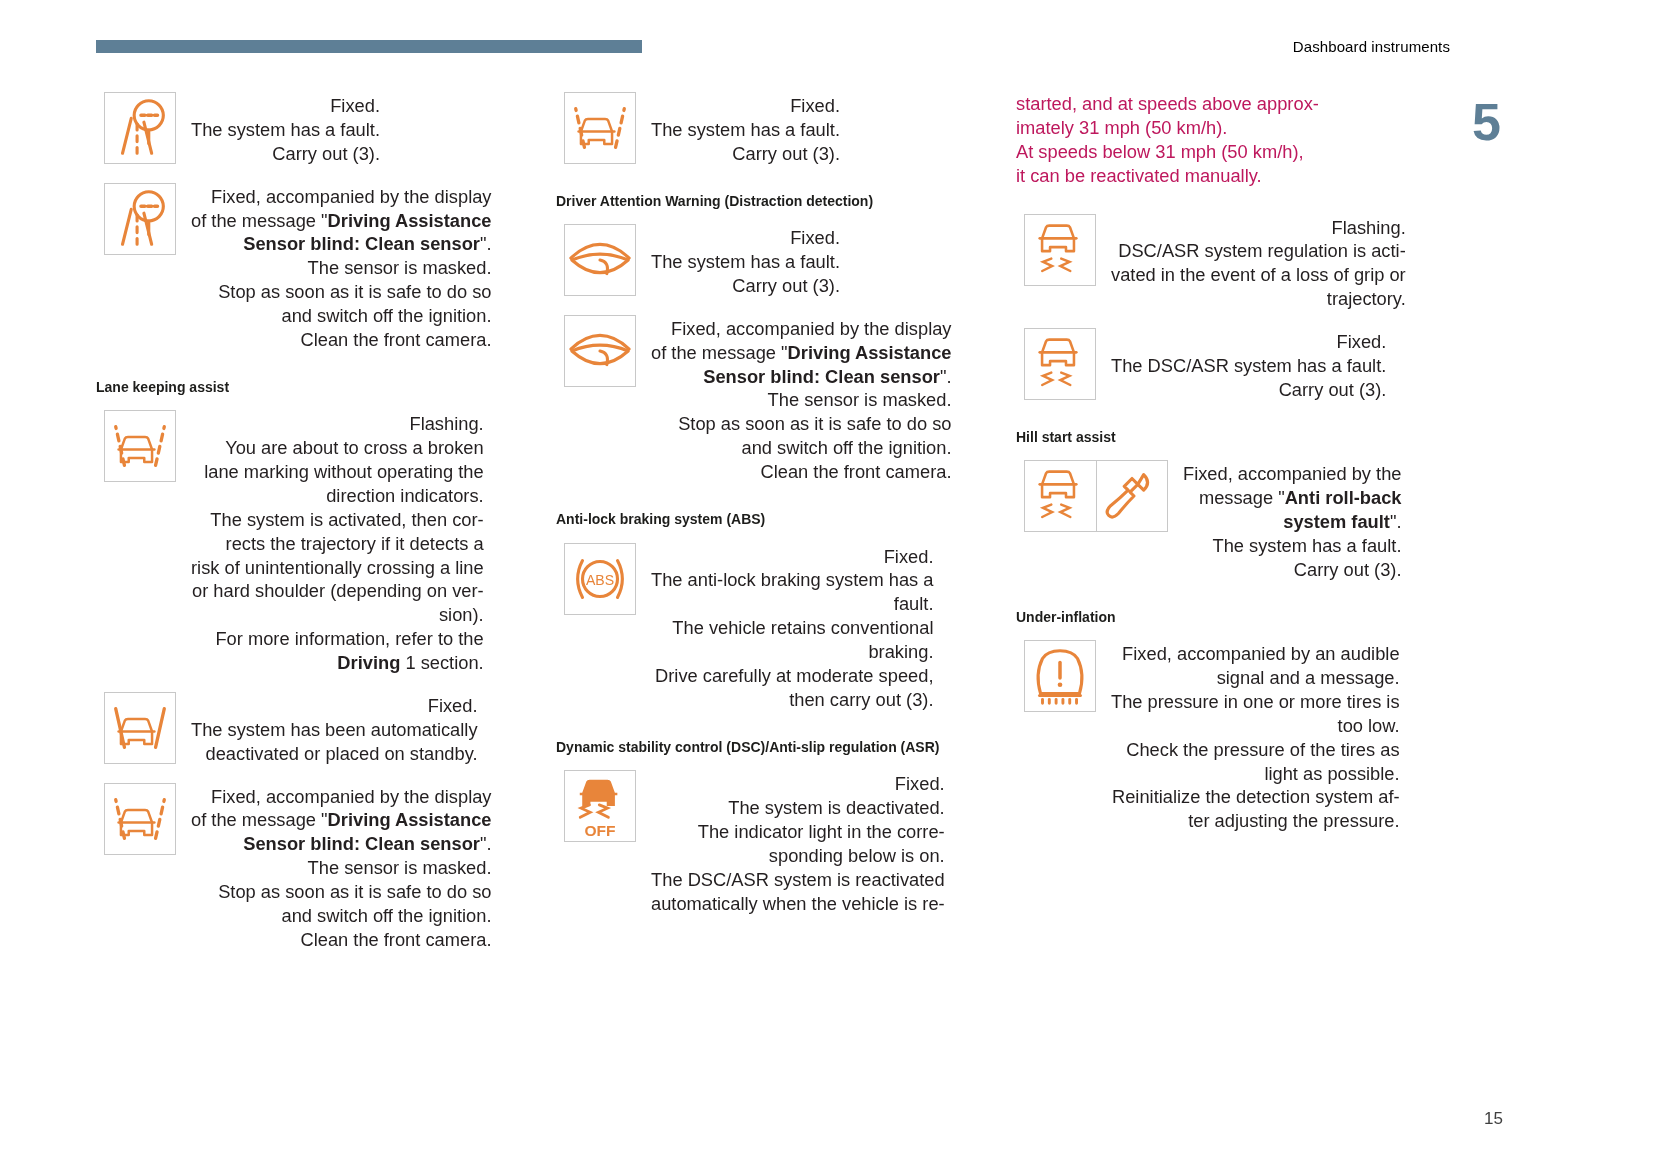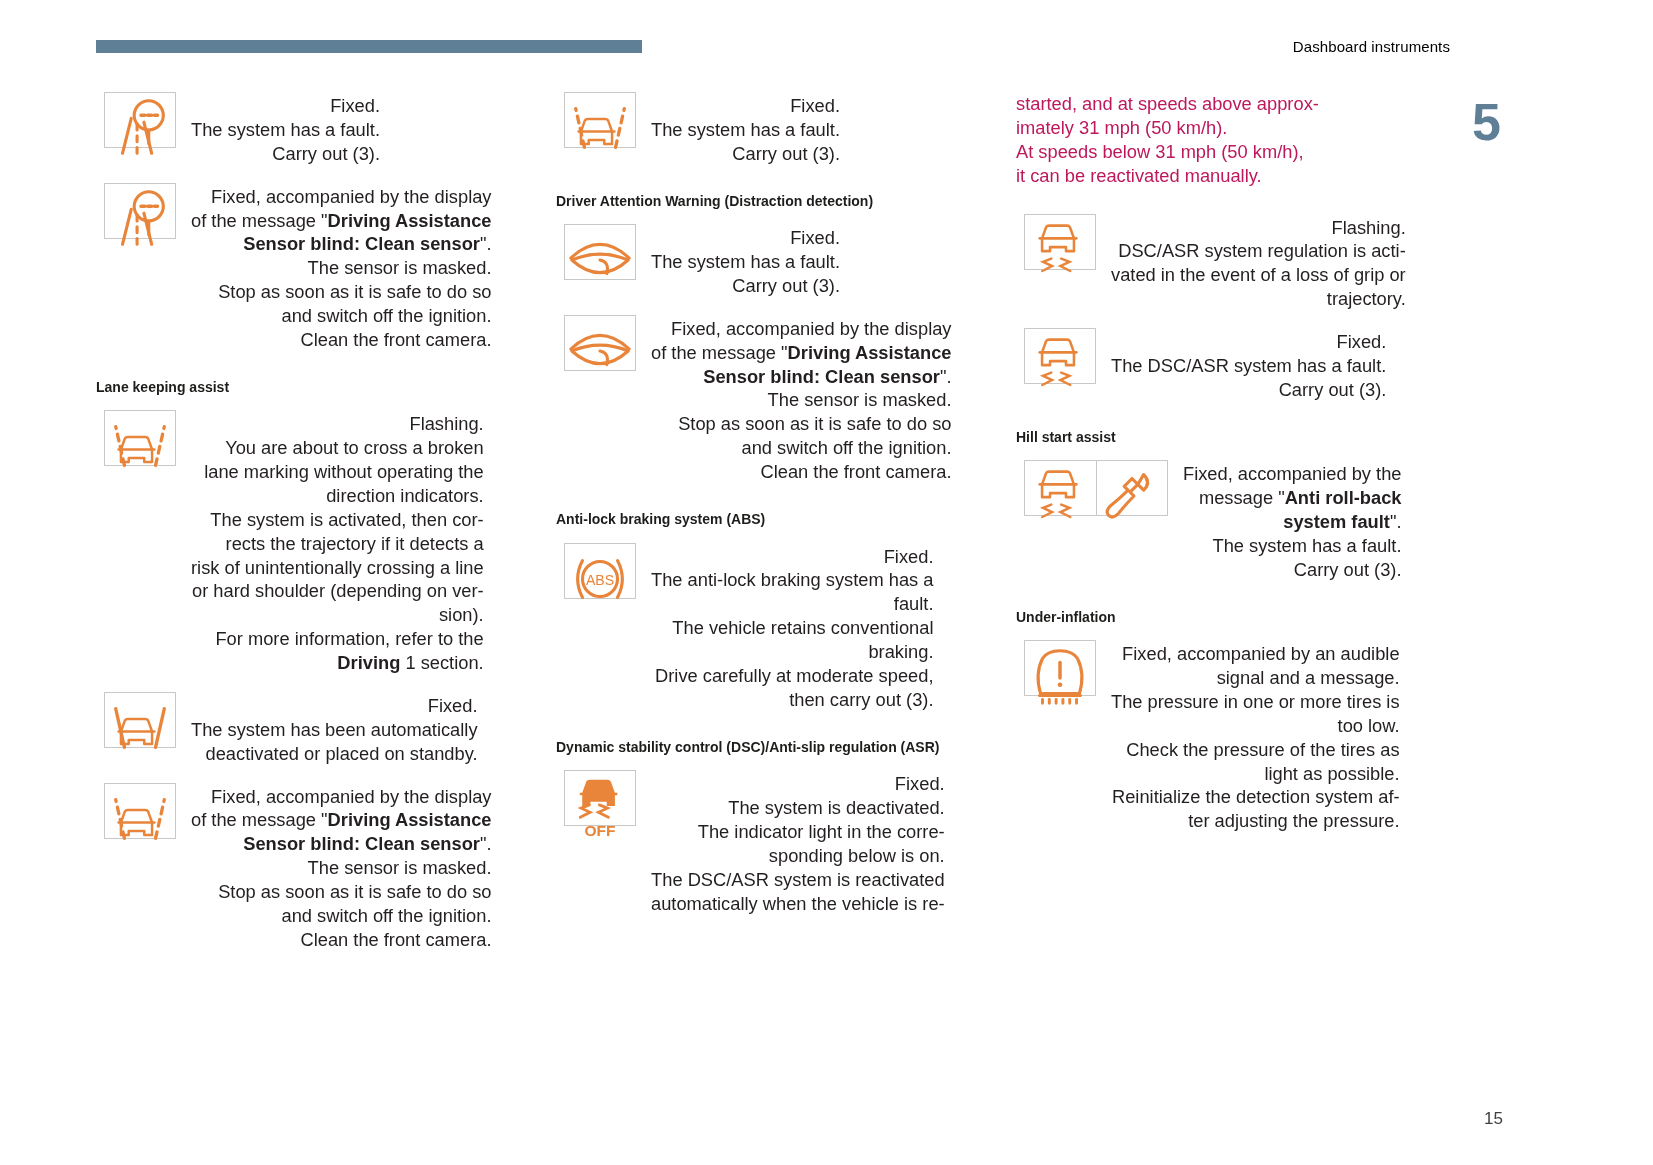--- a/index.html
+++ b/index.html
@@ -51,21 +51,21 @@
     padding-top:2px;
   }
   .entry.has-icon .text { margin-left:15px;text-align:right; }
   .text b { font-weight:bold; }
 
   
   .indent { margin-left:8px; }
 
   
   .icon-box {
-    width:72px; height:56px;
+    width:72px; height:72px;
     border:1px solid #c8c8c8;
     background:#fff;
     display:block;
   }
   .icon-box.pair-left { border-right:none; }
   .icon-pair { display:flex; }
 
   
   .plain-text {
     font-size:18.3px; line-height:1.305; color:#be185d;

